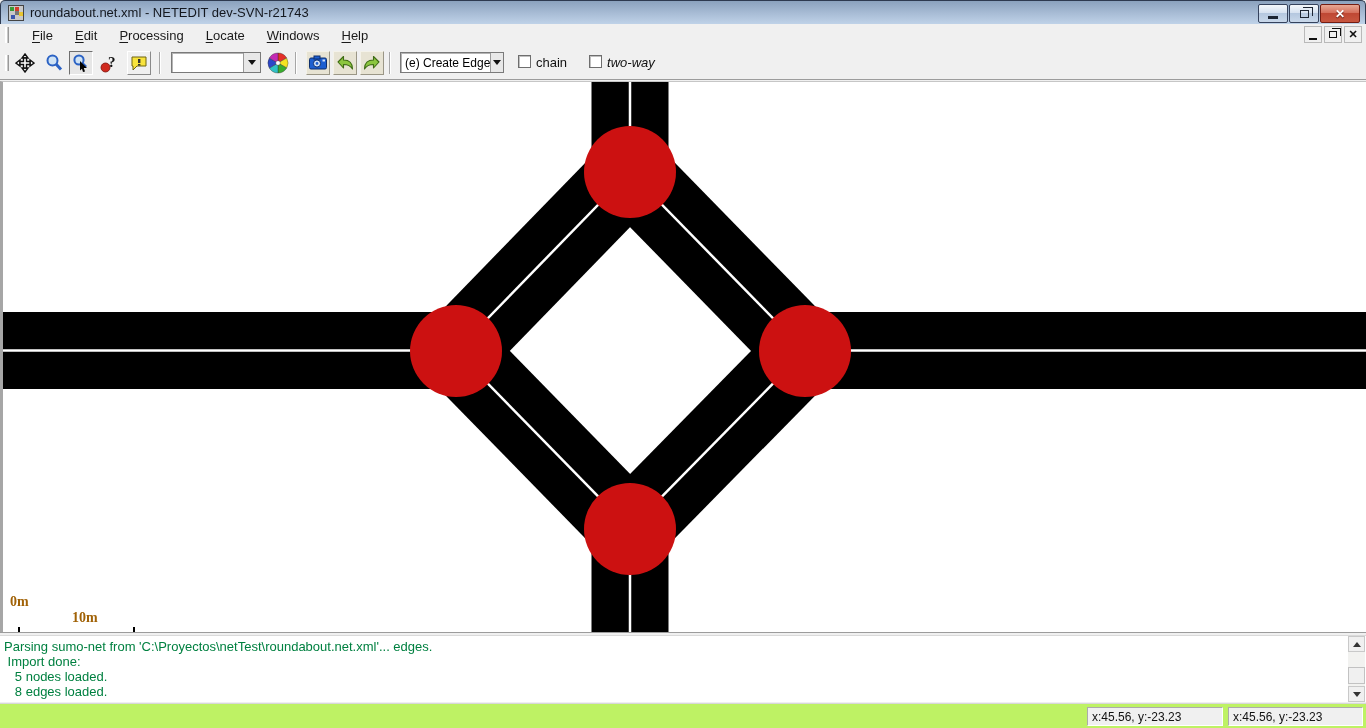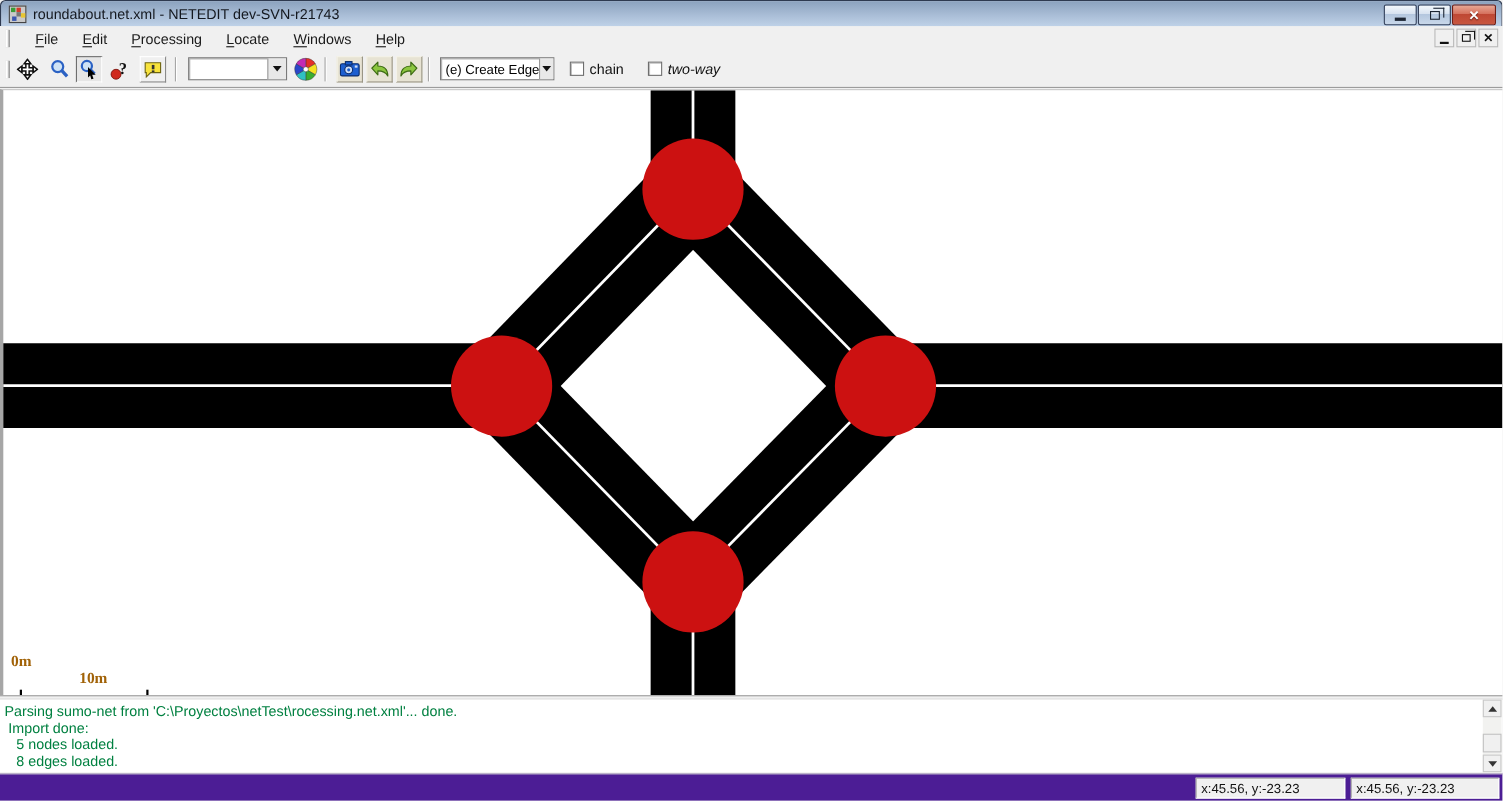--- a/index.html
+++ b/index.html
@@ -55,21 +55,21 @@
   .tbtn.raised { border:1px solid #FFF; border-bottom-color:#8A8A8A; border-right-color:#8A8A8A; }
   .tbtn.tan { background:#E7E3D3; border:1px solid #F4F2E9; border-bottom-color:#9A9686; border-right-color:#9A9686; }
   .tsep { width:2px; height:22px; border-left:1px solid #A6A6A6; border-right:1px solid #FFF; margin:0 5px; }
   .combo { height:21px; background:#FFF; border:1px solid #7A7A7A;
     box-shadow:inset 1px 1px 0 #B5B5B5; display:flex; align-items:center; }
   .combo .val { flex:1; font-size:12px; color:#000; padding-left:4px; white-space:nowrap; }
   .combo .drop { width:17px; height:100%; background:#E8E8E8; border-left:1px solid #9A9A9A;
     display:flex; align-items:center; justify-content:center; }
   .arrow-down { width:0; height:0; border-left:4px solid transparent; border-right:4px solid transparent;
     border-top:5px solid #111; }
-  .checkwrap { display:flex; align-items:center; gap:5px; }
+  .checkwrap { display:flex; align-items:flex-start; gap:5px; }
   .checkbox { width:13px; height:13px; background:#FFF; border:1px solid #6E6E6E;
     box-shadow:inset 1px 1px 0 #C0C0C0; }
   .checklabel { font-size:13px; color:#111; }
 
   
   .canvas { position:absolute; left:0; top:81px; width:1366px; height:551px; background:#FFF;
     border-left:3px solid #A6A6A6; border-top:1px solid #C6C6C6; overflow:hidden; }
   .canvas svg { position:absolute; left:-3px; top:0; }
   .scalebar { position:absolute; left:5px; top:512px; width:160px; }
   .scalebar .labels { display:flex; font-size:14px; font-weight:bold; color:#a16207;
@@ -90,21 +90,21 @@
     border:1px solid #C9C9C9; display:flex; align-items:center; justify-content:center; }
   .sbtn.up { top:0; } .sbtn.down { bottom:0; }
   .sthumb { position:absolute; left:0; top:31px; width:17px; height:17px; background:#F0F0F0;
     border:1px solid #C2C2C2; }
   .arrow-up-s { width:0; height:0; border-left:4px solid transparent; border-right:4px solid transparent;
     border-bottom:5px solid #333; }
   .arrow-down-s { width:0; height:0; border-left:4px solid transparent; border-right:4px solid transparent;
     border-top:5px solid #333; }
 
   
-  .statusbar { position:absolute; left:0; top:703px; width:1366px; height:25px; background:#4c1d95;
+  .statusbar { position:absolute; left:0; top:703px; width:1366px; height:25px; background:#bef264;
     border-top:1px solid #D8D8D8; }
   .statuscell { position:absolute; top:3px; height:19px; background:#F0F0F0;
     border:1px solid #ABABAB; border-bottom-color:#FFF; border-right-color:#FFF;
     font-size:12px; color:#111; display:flex; align-items:center; padding-left:4px; }
   .statuscell.c0 { left:1087px; width:136px; }
   .statuscell.c1 { left:1228px; width:135px; }
 </style>
 </head>
 <body>
 
@@ -293,21 +293,21 @@
         <span class="lab0">0m</span>
         <span class="lab10">10m</span>
       </div>
       <div class="bracket"></div>
     </div>
   </div>
 
   <div class="splitter"></div>
 
   <div class="logarea">
-    <div class="loglines" style="color: rgb(0, 128, 64);"><div>Parsing sumo-net from 'C:\Proyectos\netTest\rocessing.net.xml'... done.</div><div> Import done:</div><div>   5 nodes loaded.</div><div>   8 edges loaded.</div></div>
+    <div class="loglines" style="color: rgb(0, 128, 64);"><div>Parsing sumo-net from 'C:\Proyectos\netTest\roundabout.net.xml'... edges.</div><div> Import done:</div><div>   5 nodes loaded.</div><div>   8 edges loaded.</div></div>
     <div class="vscroll">
       <div class="sbtn up">
           <div class="arrow-up-s"></div>
         </div>
       <div class="sthumb"></div>
       <div class="sbtn down">
           <div class="arrow-down-s"></div>
         </div>
     </div>
   </div>

